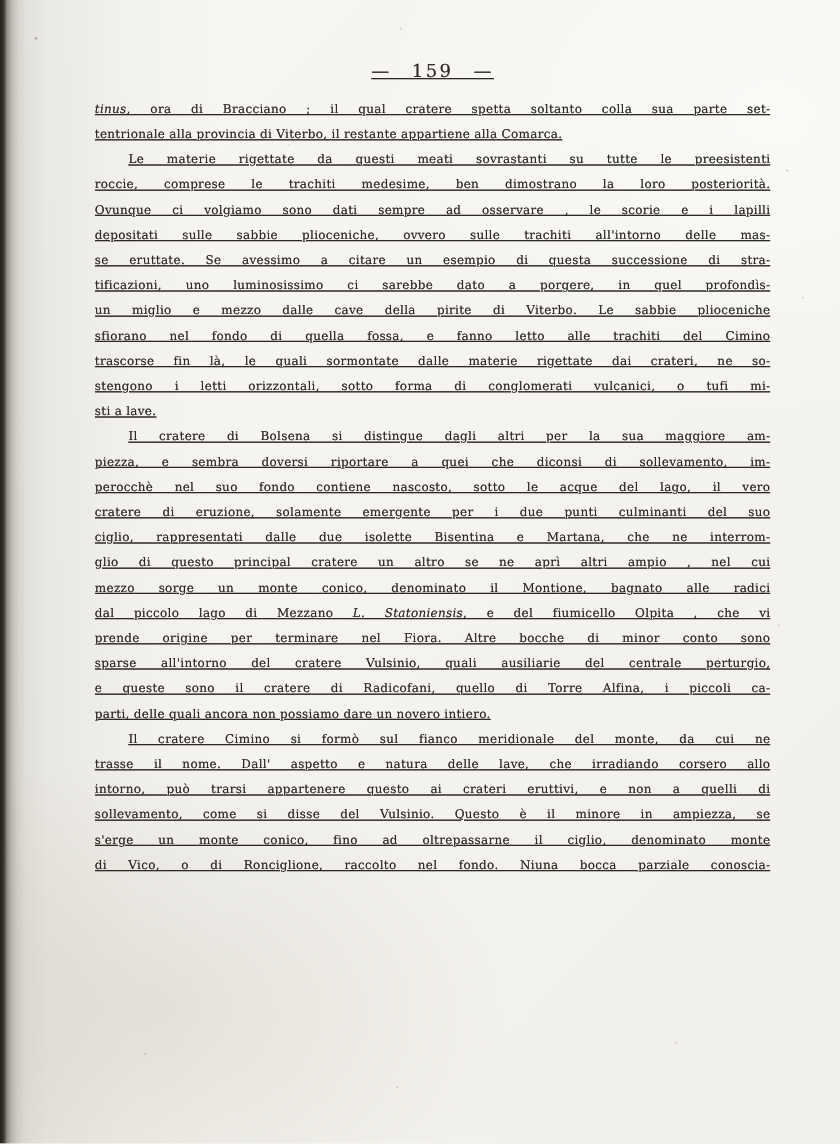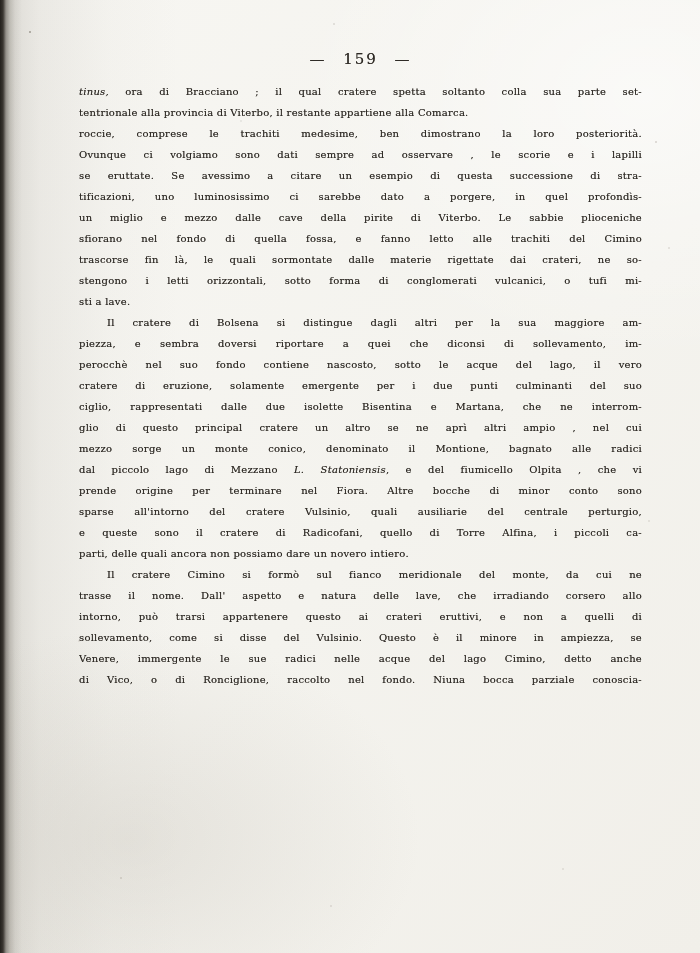--- a/index.html
+++ b/index.html
@@ -49,20 +49,21 @@
       648px 520px 0 0 rgba(110,100,88,0.16),
       240px 120px 0 0 rgba(110,100,88,0.12);
   }
   .text-block {
     position: absolute;
     left: 79px;
     top: 50px;
     width: 563px;
     color: #2d2924;
     text-shadow: 0 0 0.55px rgba(45,41,36,0.6);
+    text-decoration: underline;
   }
   .page-header {
     text-align: center;
     font-size: 15px;
     letter-spacing: 2px;
     word-spacing: 10px;
     margin-bottom: 13px;
   }
   .para { margin: 0; }
   .line {
@@ -90,22 +91,24 @@
 <div class="specks"></div>
 
 <div class="text-block">
   <div class="page-header">— 159 —</div>
   <div id="body-text">
       <div class="para">
         <div class="line"><span class="it">tinus,</span><span> ora di Bracciano ; il qual cratere spetta soltanto colla sua parte set-</span></div>
         <div class="line endline"><span>tentrionale alla provincia di Viterbo, il restante appartiene alla Comarca.</span></div>
       </div>
       <div class="para">
+        <div class="line indent"><span>Le materie rigettate da questi meati sovrastanti su tutte le preesistenti</span></div>
         <div class="line"><span>roccie, comprese le trachiti medesime, ben dimostrano la loro posteriorità.</span></div>
         <div class="line"><span>Ovunque ci volgiamo sono dati sempre ad osservare , le scorie e i lapilli</span></div>
+        <div class="line"><span>depositati sulle sabbie plioceniche, ovvero sulle trachiti all'intorno delle mas-</span></div>
         <div class="line"><span>se eruttate. Se avessimo a citare un esempio di questa successione di stra-</span></div>
         <div class="line"><span>tificazioni, uno luminosissimo ci sarebbe dato a porgere, in quel profondìs-</span></div>
         <div class="line"><span>un miglio e mezzo dalle cave della pirite di Viterbo. Le sabbie plioceniche</span></div>
         <div class="line"><span>sfiorano nel fondo di quella fossa, e fanno letto alle trachiti del Cimino</span></div>
         <div class="line"><span>trascorse fin là, le quali sormontate dalle materie rigettate dai crateri, ne so-</span></div>
         <div class="line"><span>stengono i letti orizzontali, sotto forma di conglomerati vulcanici, o tufi mi-</span></div>
         <div class="line endline"><span>sti a lave.</span></div>
       </div>
       <div class="para">
         <div class="line indent"><span>Il cratere di Bolsena si distingue dagli altri per la sua maggiore am-</span></div>
@@ -119,17 +122,17 @@
         <div class="line"><span>prende origine per terminare nel Fiora. Altre bocche di minor conto sono</span></div>
         <div class="line"><span>sparse all'intorno del cratere Vulsinio, quali ausiliarie del centrale perturgio,</span></div>
         <div class="line"><span>e queste sono il cratere di Radicofani, quello di Torre Alfina, i piccoli ca-</span></div>
         <div class="line endline"><span>parti, delle quali ancora non possiamo dare un novero intiero.</span></div>
       </div>
       <div class="para">
         <div class="line indent"><span>Il cratere Cimino si formò sul fianco meridionale del monte, da cui ne</span></div>
         <div class="line"><span>trasse il nome. Dall' aspetto e natura delle lave, che irradiando corsero allo</span></div>
         <div class="line"><span>intorno, può trarsi appartenere questo ai crateri eruttivi, e non a quelli di</span></div>
         <div class="line"><span>sollevamento, come si disse del Vulsinio. Questo è il minore in ampiezza, se</span></div>
-        <div class="line"><span>Venere, immergente le sue radici nelle acque del lago Cimino, detto anche</span></div>
+        <div class="line"><span>s'erge un monte conico, fino ad oltrepassarne il ciglio, denominato monte</span></div>
         <div class="line"><span>di Vico, o di Ronciglione, raccolto nel fondo. Niuna bocca parziale conoscia-</span></div>
       </div>
     </div>
 </div>
 
 </body></html>

